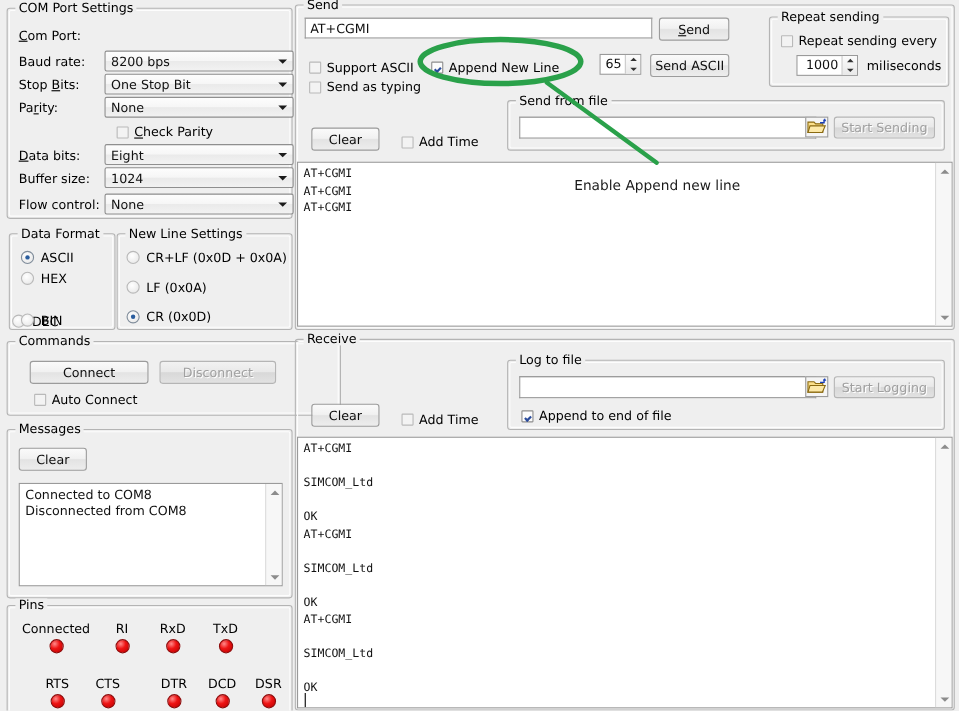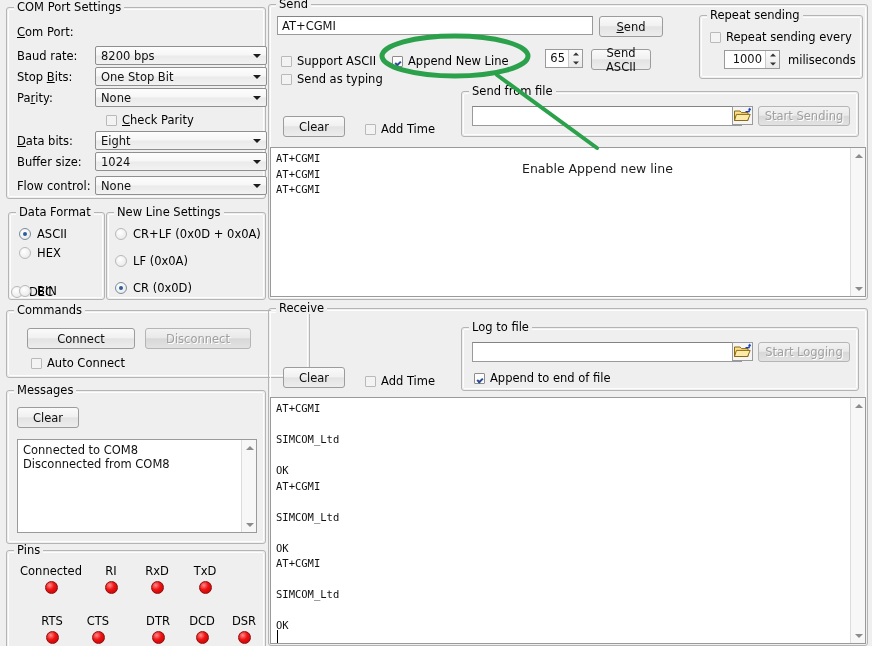--- a/index.html
+++ b/index.html
@@ -296,21 +296,21 @@
         <span class="tx">Send as typing</span>
       </div>
 
       <div class="spin" style="left:276px;top:44px;width:38px;">
         <span class="sv">65</span>
         <span class="sb">
           <i class="up"></i>
           <i class="dn"></i>
         </span>
       </div>
-      <div class="btn" style="left:322px;top:44px;width:60px;height:21px;">
+      <div class="btn" style="left:322px;top:44px;width:72px;height:21px;">
         <span>Send ASCII</span>
       </div>
 
       <div class="gb" style="left:430px;top:10px;width:162px;height:62px;">
         <span class="cap">Repeat sending</span>
         <div class="inner">
           <div class="cbx" style="left:10px;top:14px;">
             <span class="bx"></span>
             <span class="tx">Repeat sending every</span>
           </div>

